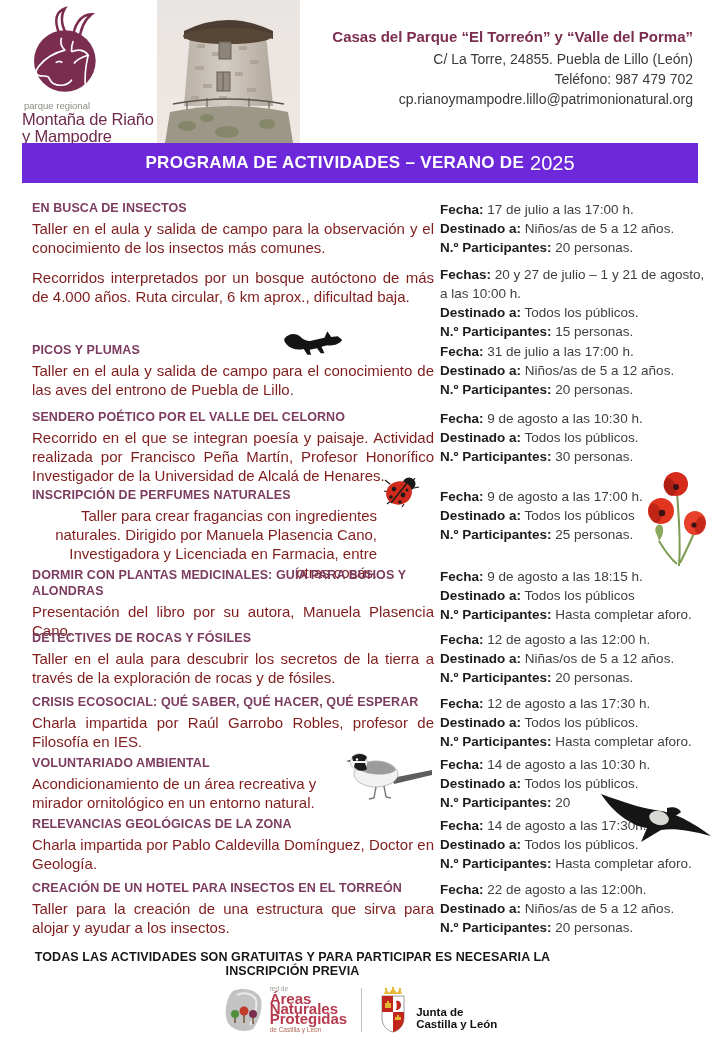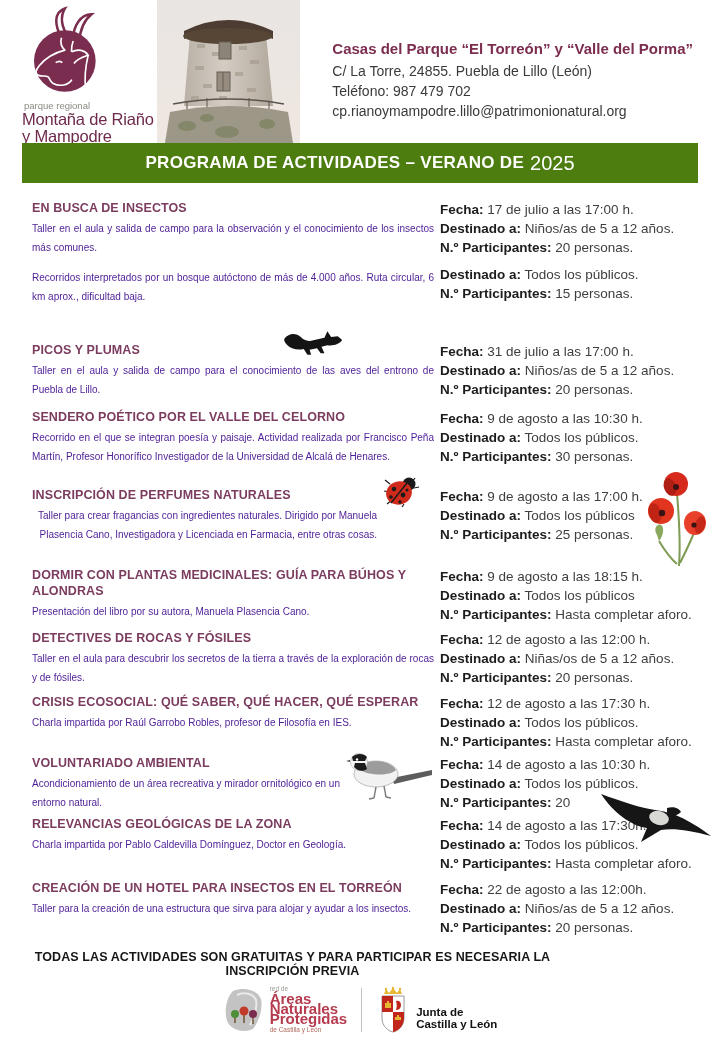--- a/index.html
+++ b/index.html
@@ -5,36 +5,36 @@
   html,body{margin:0;padding:0;background:#888;}
   #page{
     position:relative;width:720px;height:1040px;background:#fff;
     font-family:"Liberation Sans",sans-serif;overflow:hidden;margin:0 auto;
   }
   
   #brand{position:absolute;left:18px;top:6px;width:150px;}
   #brand .pr{font-size:9.5px;color:#8b8b82;margin:0 0 0 6px;}
   #brand .nm{font-size:16.5px;line-height:17px;color:#6d2a4c;margin-left:4px;letter-spacing:-0.2px;}
   #tower{position:absolute;left:157px;top:0;width:143px;height:143px;}
-  #contact{position:absolute;right:27px;top:40px;text-align:left;}
+  #contact{position:absolute;right:27px;top:28px;text-align:right;}
   #contact .t{font-size:15px;font-weight:700;color:#7b2d4f;margin-bottom:4px;}
   #contact .l{font-size:14px;line-height:20px;color:#3a3a3a;}
   
   #banner{
-    position:absolute;left:22px;top:143px;width:676px;height:40px;background:#4d7c0f;
+    position:absolute;left:22px;top:143px;width:676px;height:40px;background:#6d28d9;
     display:flex;align-items:center;justify-content:center;color:#fff;
   }
   #banner .bt{font-size:17px;font-weight:700;letter-spacing:0.3px;}
   #banner .yr{font-size:20px;font-weight:400;margin-left:6px;}
   
   .row{position:absolute;left:32px;width:680px;}
   .row .left{position:absolute;left:0;top:0;width:402px;}
   .row .right{position:absolute;left:408px;top:0;width:274px;}
   .title{font-size:12.5px;line-height:16px;font-weight:700;color:#7b3c5f;letter-spacing:0.1px;}
-  .desc{font-size:10px;line-height:19px;color:#4c1d95;text-align:justify;margin-top:3px;}
+  .desc{font-size:15px;line-height:19px;color:#7f1d1d;text-align:justify;margin-top:3px;}
   .desc.narrow{width:318px;text-align:left;}
   .meta div{font-size:13.5px;line-height:19px;color:#3e3e3e;}
   .meta b{color:#1c1c1c;}
   
   .deco{position:absolute;pointer-events:none;}
   
   #note{position:absolute;left:0;top:950px;width:585px;text-align:center;
         font-size:12.5px;font-weight:700;color:#161616;letter-spacing:0.1px;}
   #logos{position:absolute;left:0;top:984px;width:720px;display:flex;
          justify-content:center;align-items:center;gap:14px;}
@@ -137,20 +137,21 @@
       <div><b>Destinado a:</b> <span>Niños/as de 5 a 12 años.</span></div>
       <div><b>N.º Participantes:</b> <span>20 personas.</span></div>
     </div>
   </div>
 
   <div class="row" style="top:265px">
     <div class="left">
       <div class="desc">Recorridos interpretados por un bosque autóctono de más de 4.000 años. Ruta circular, 6 km aprox., dificultad baja.</div>
     </div>
     <div class="right meta">
+      <div><b>Fechas:</b> <span>20 y 27 de julio –  1 y 21 de agosto, a las 10:00 h.</span></div>
       <div><b>Destinado a:</b> <span>Todos los públicos.</span></div>
       <div><b>N.º Participantes:</b> <span>15 personas.</span></div>
     </div>
   </div>
 
   <div class="row" style="top:342px">
     <div class="left">
       <div class="title">PICOS Y PLUMAS</div>
       <div class="desc">Taller en el aula y salida de campo para el conocimiento de las aves del entrono de Puebla de Lillo.</div>
     </div>

